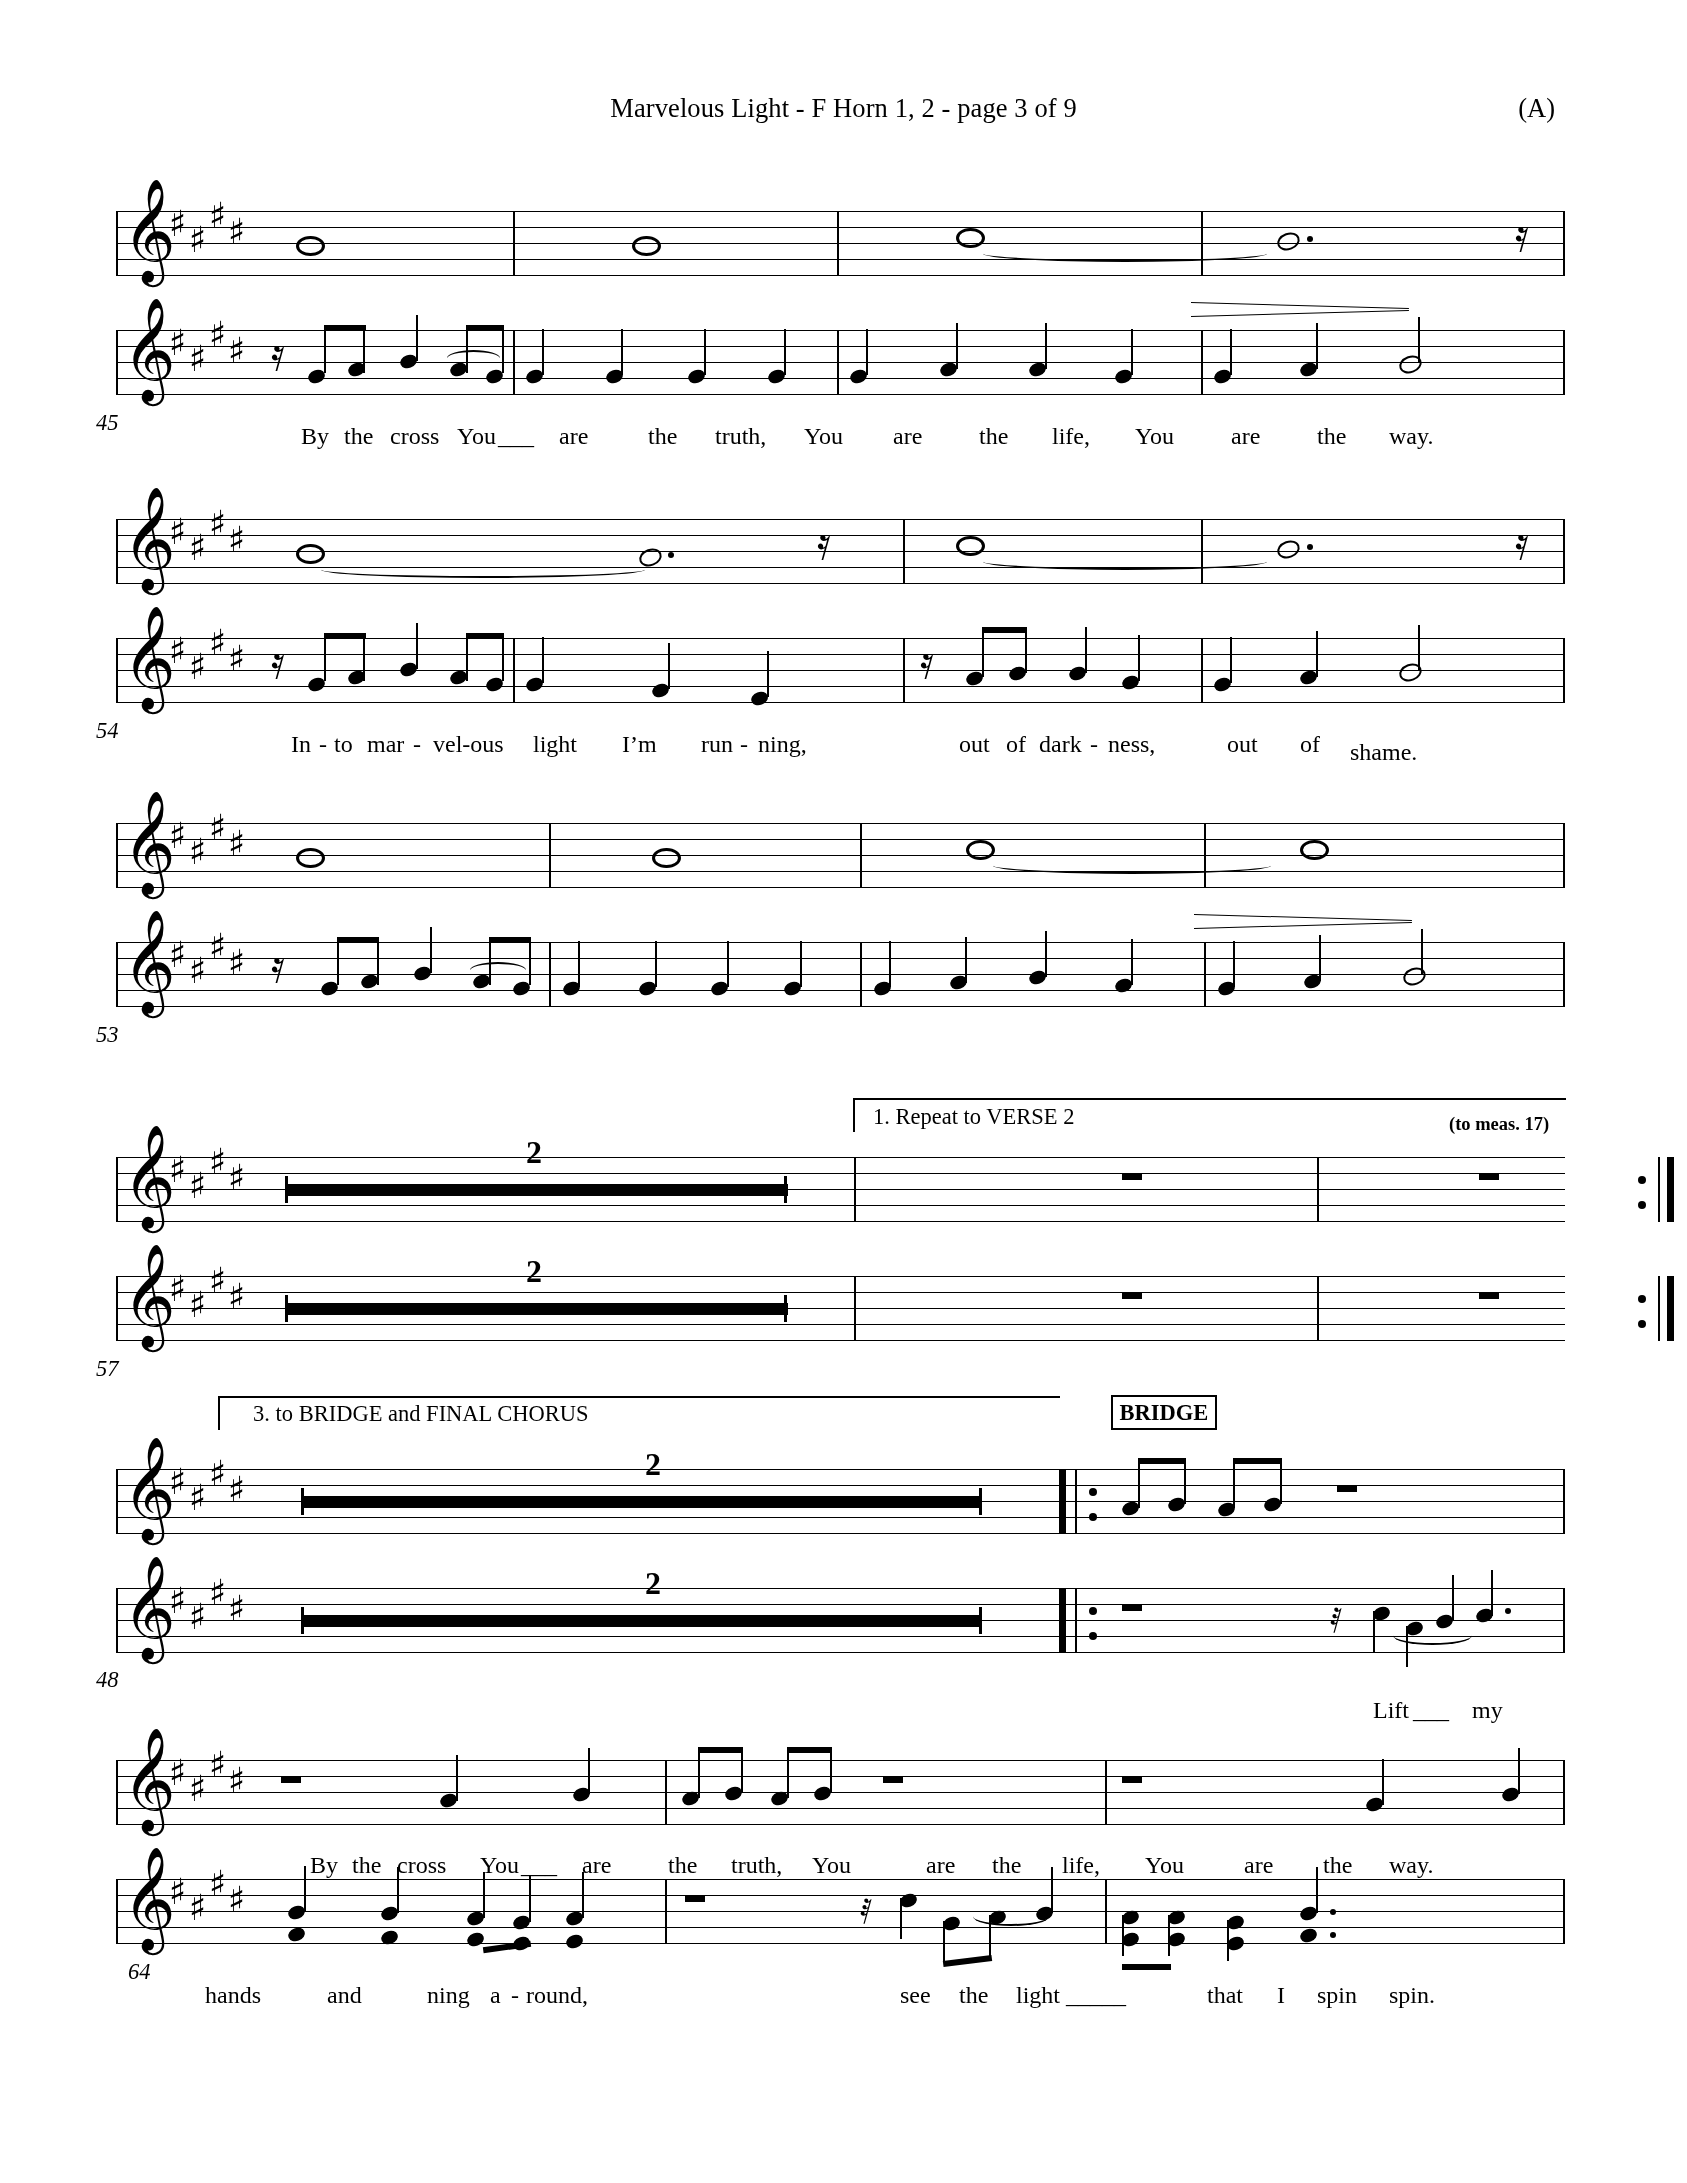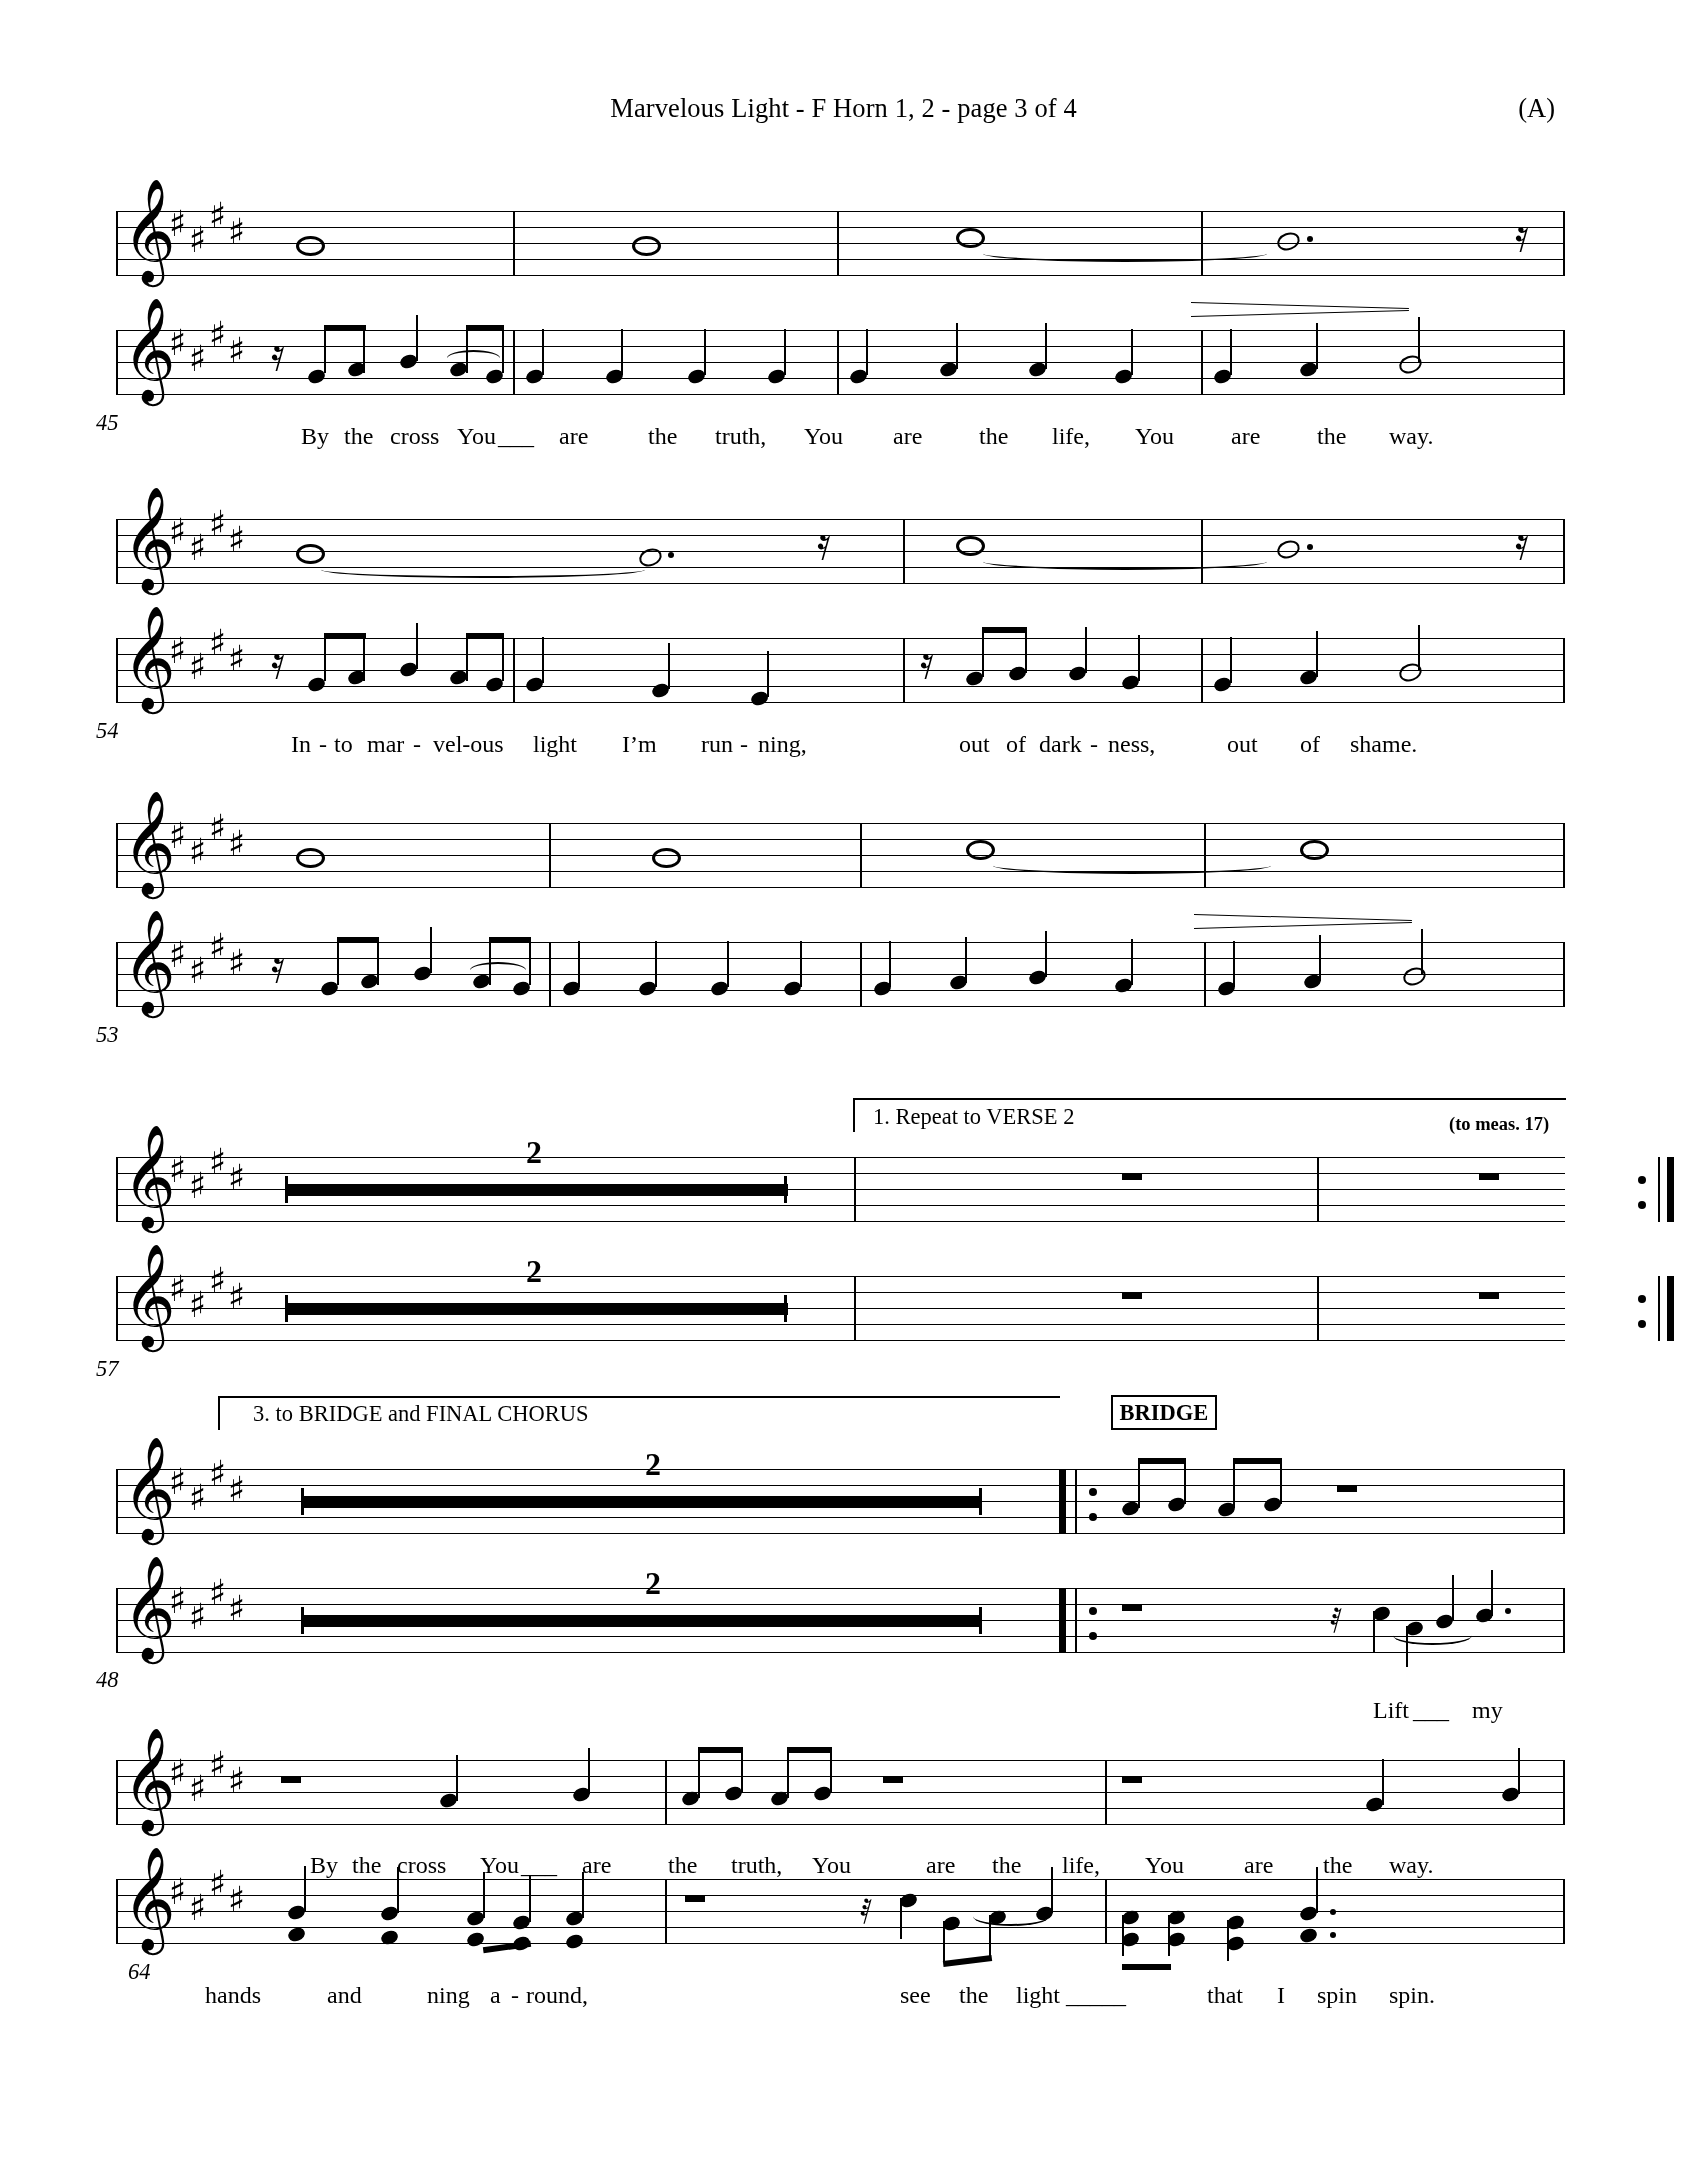--- a/index.html
+++ b/index.html
@@ -266,21 +266,21 @@
     height: 8px;
     border-radius: 50%;
     background: #000;
   }
 </style>
 </head>
 <body>
 
 <div class="page">
 
-  <div class="header-title">Marvelous Light - F Horn 1, 2 - page 3 of 4</div>
+  <div class="header-title">Marvelous Light - F Horn 1, 2 - page 3 of 9</div>
   <div class="header-right">(A)</div>
 
   <div class="system" style="top:198px;">
 
     <div class="staff" style="top:13.2px;">
       <div class="line l0"></div>
       <div class="line l1"></div>
       <div class="line l2"></div>
       <div class="line l3"></div>
       <div class="line l4"></div>
@@ -488,21 +488,21 @@
         <span class="lyric-syllable" style="position: absolute; left: 701px; top: 0px;">run</span>
         <span class="lyric-syllable" style="position: absolute; left: 740px; top: 0px;">-</span>
         <span class="lyric-syllable" style="position: absolute; left: 758px; top: 0px;">ning,</span>
         <span class="lyric-syllable" style="position: absolute; left: 959px; top: 0px;">out</span>
         <span class="lyric-syllable" style="position: absolute; left: 1006px; top: 0px;">of</span>
         <span class="lyric-syllable" style="position: absolute; left: 1039px; top: 0px;">dark</span>
         <span class="lyric-syllable" style="position: absolute; left: 1090px; top: 0px;">-</span>
         <span class="lyric-syllable" style="position: absolute; left: 1108px; top: 0px;">ness,</span>
         <span class="lyric-syllable" style="position: absolute; left: 1227px; top: 0px;">out</span>
         <span class="lyric-syllable" style="position: absolute; left: 1300px; top: 0px;">of</span>
-        <span class="lyric-syllable" style="position: absolute; left: 1350px; top: 0px;">shame.</span>
+        <span class="lyric-syllable" style="position: absolute; left: 1350px; top: 8px;">shame.</span>
       </div>
   </div>
 
   <div class="system" style="top:810px;">
 
     <div class="staff" style="top:13.2px;">
       <div class="line l0"></div>
       <div class="line l1"></div>
       <div class="line l2"></div>
       <div class="line l3"></div>

